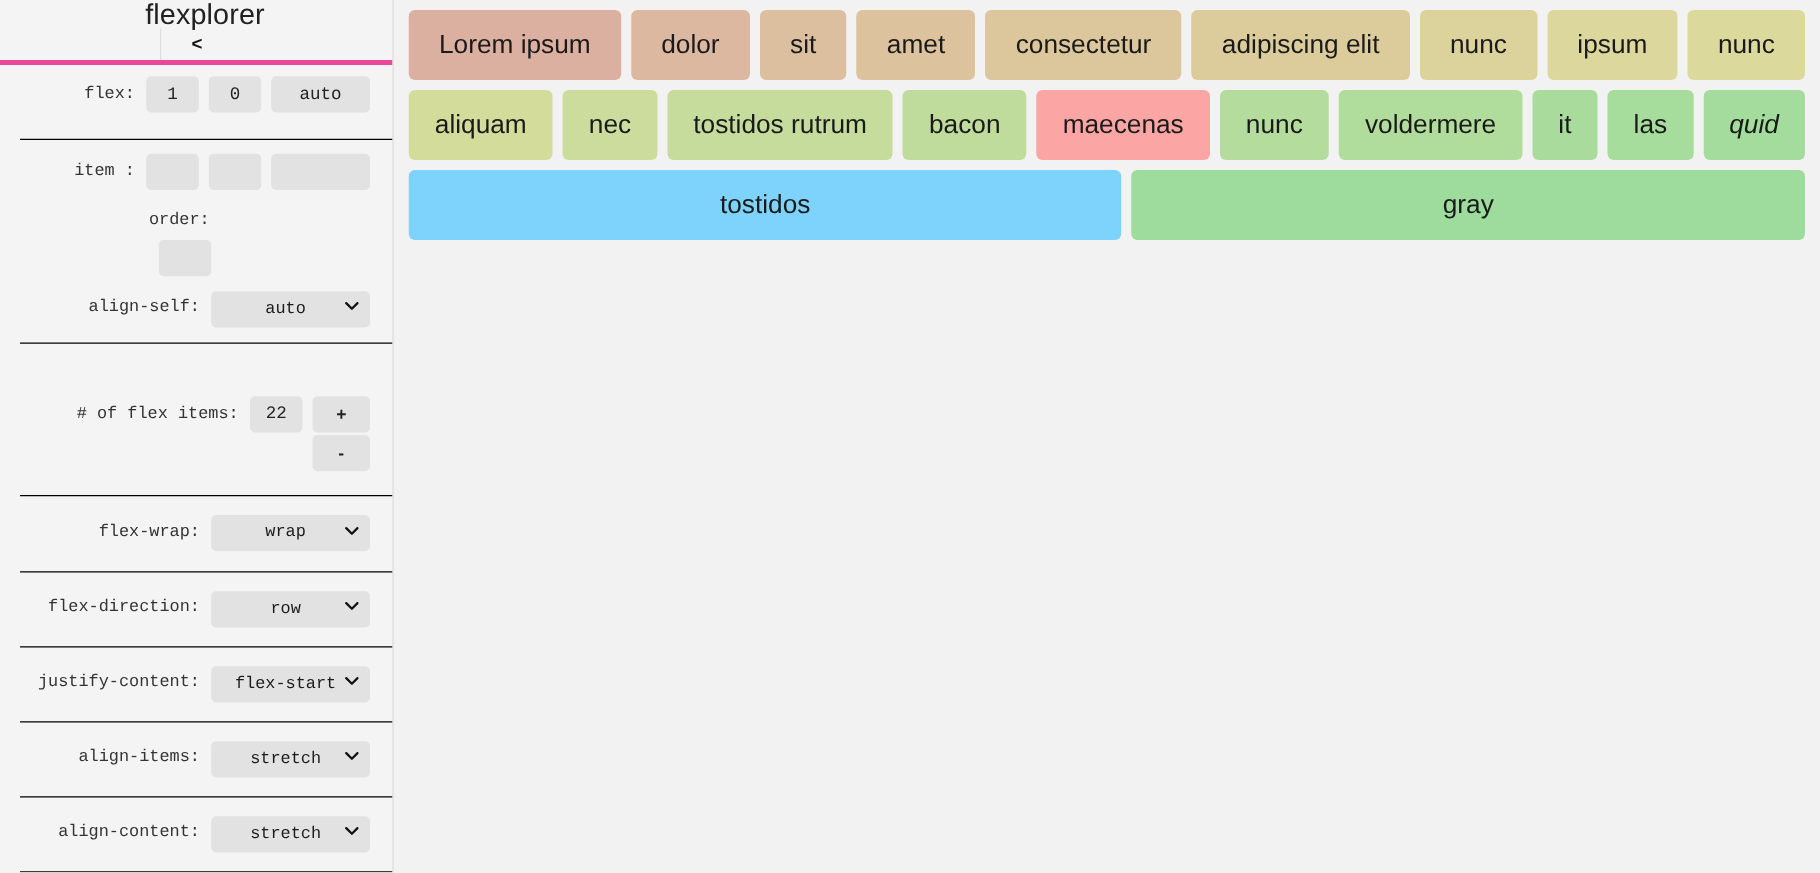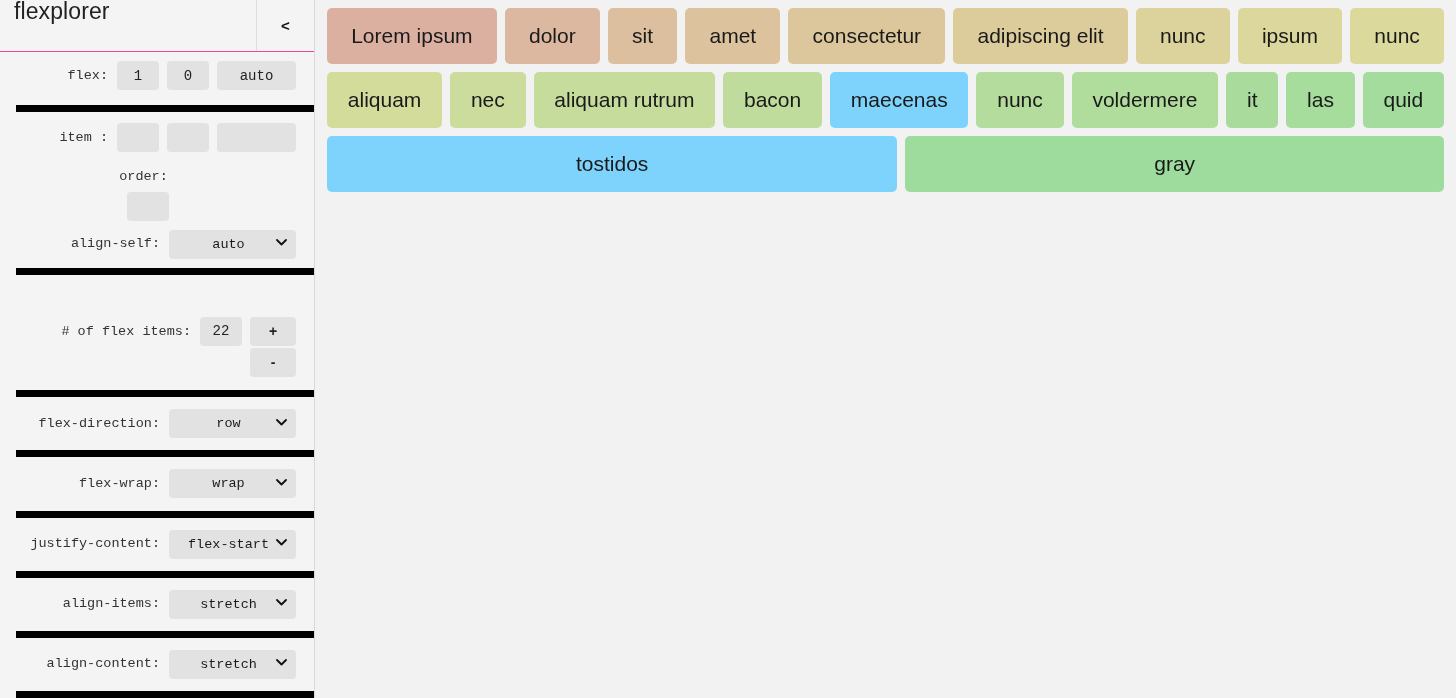--- a/index.html
+++ b/index.html
@@ -29,23 +29,24 @@
     border-right: 1px solid #d8d8d8;
     box-sizing: border-box;
     display: flex;
     flex-direction: column;
     overflow: hidden;
   }
   .sidebar-header {
     height: 52px;
     min-height: 52px;
     display: flex;
-    align-items: flex-start;
-    border-bottom: 1px solid #ec4899;
-    box-sizing: border-box;
+    align-items: center;
+    border-bottom: 4px solid #ec4899;
+    box-sizing: border-box;
+    flex-direction: column;
   }
   .app-title {
     flex: 1;
     padding-left: 14px;
     font-size: 23px;
     line-height: 1;
     color: #222;
     font-family: "Liberation Sans", sans-serif;
     letter-spacing: .1px;
   }
@@ -67,21 +68,21 @@
 
   .ctl-row {
     display: flex;
     align-items: flex-start;
     justify-content: flex-end;
     padding: 0 18px 0 0;
     box-sizing: border-box;
     position: relative;
   }
   .ctl-row.bordered {
-    border-bottom: 7px solid #000000;
+    border-bottom: 1px solid #000000;
     margin-left: 16px;
   }
   .ctl-label {
     font-family: "Liberation Mono", monospace;
     font-size: 13.5px;
     color: #333;
     white-space: nowrap;
     text-align: right;
     padding-right: 9px;
     line-height: 30px;
@@ -265,37 +266,37 @@
       <div class="ctl-label"># of flex items:</div>
       <div class="ctl-fields" style="align-items:flex-start;">
         <input class="txt-input w-sm" value="22" style="">
         <div class="stepper">
           <button class="step-btn">+</button>
           <button class="step-btn">-</button>
         </div>
       </div>
     </div>
 
+    <div class="ctl-row bordered row-wrap">
+      <div class="ctl-label">flex-wrap:</div>
+      <div class="ctl-fields">
+        <div class="select-box">
+          <span>wrap</span>
+          <span class="caret"><svg width="11" height="7" viewBox="0 0 11 7" aria-hidden="true">
+                <path d="M1 1 L5.5 5.5 L10 1" stroke="#111" stroke-width="1.8" fill="none" stroke-linecap="round" stroke-linejoin="round"></path>
+              </svg></span>
+        </div>
+      </div>
+    </div>
+
     <div class="ctl-row bordered row-direction">
       <div class="ctl-label">flex-direction:</div>
       <div class="ctl-fields">
         <div class="select-box">
           <span>row</span>
-          <span class="caret"><svg width="11" height="7" viewBox="0 0 11 7" aria-hidden="true">
-                <path d="M1 1 L5.5 5.5 L10 1" stroke="#111" stroke-width="1.8" fill="none" stroke-linecap="round" stroke-linejoin="round"></path>
-              </svg></span>
-        </div>
-      </div>
-    </div>
-
-    <div class="ctl-row bordered row-wrap">
-      <div class="ctl-label">flex-wrap:</div>
-      <div class="ctl-fields">
-        <div class="select-box">
-          <span>wrap</span>
           <span class="caret"><svg width="11" height="7" viewBox="0 0 11 7" aria-hidden="true">
                 <path d="M1 1 L5.5 5.5 L10 1" stroke="#111" stroke-width="1.8" fill="none" stroke-linecap="round" stroke-linejoin="round"></path>
               </svg></span>
         </div>
       </div>
     </div>
 
     <div class="ctl-row bordered row-justify">
       <div class="ctl-label">justify-content:</div>
       <div class="ctl-fields">
@@ -363,41 +364,41 @@
         <div class="flex-item" style="background: rgb(220, 217, 156);">
           <span>nunc</span>
         </div>
         <div class="flex-item" style="background: rgb(212, 220, 156);">
           <span>aliquam</span>
         </div>
         <div class="flex-item" style="background: rgb(203, 220, 156);">
           <span>nec</span>
         </div>
         <div class="flex-item" style="background: rgb(197, 220, 156);">
-          <span>aliquam rutrum</span>
+          <span>tostidos rutrum</span>
         </div>
         <div class="flex-item" style="background: rgb(192, 220, 156);">
           <span>bacon</span>
         </div>
-        <div class="flex-item" style="background: #7dd3fc;">
+        <div class="flex-item" style="background: #fca5a5;">
           <span>maecenas</span>
         </div>
         <div class="flex-item" style="background: rgb(180, 220, 156);">
           <span>nunc</span>
         </div>
         <div class="flex-item" style="background: rgb(176, 220, 156);">
           <span>voldermere</span>
         </div>
         <div class="flex-item" style="background: rgb(169, 220, 156);">
           <span>it</span>
         </div>
         <div class="flex-item" style="background: rgb(166, 220, 156);">
           <span>las</span>
         </div>
-        <div class="flex-item" style="background: rgb(163, 220, 156);">
+        <div class="flex-item" style="background: rgb(163, 220, 156); font-style: italic;">
           <span>quid</span>
         </div>
         <div class="flex-item" style="background: #7dd3fc;">
           <span>tostidos</span>
         </div>
         <div class="flex-item" style="background: rgb(157, 220, 156);">
           <span>gray</span>
         </div>
       </div>
   </main>

